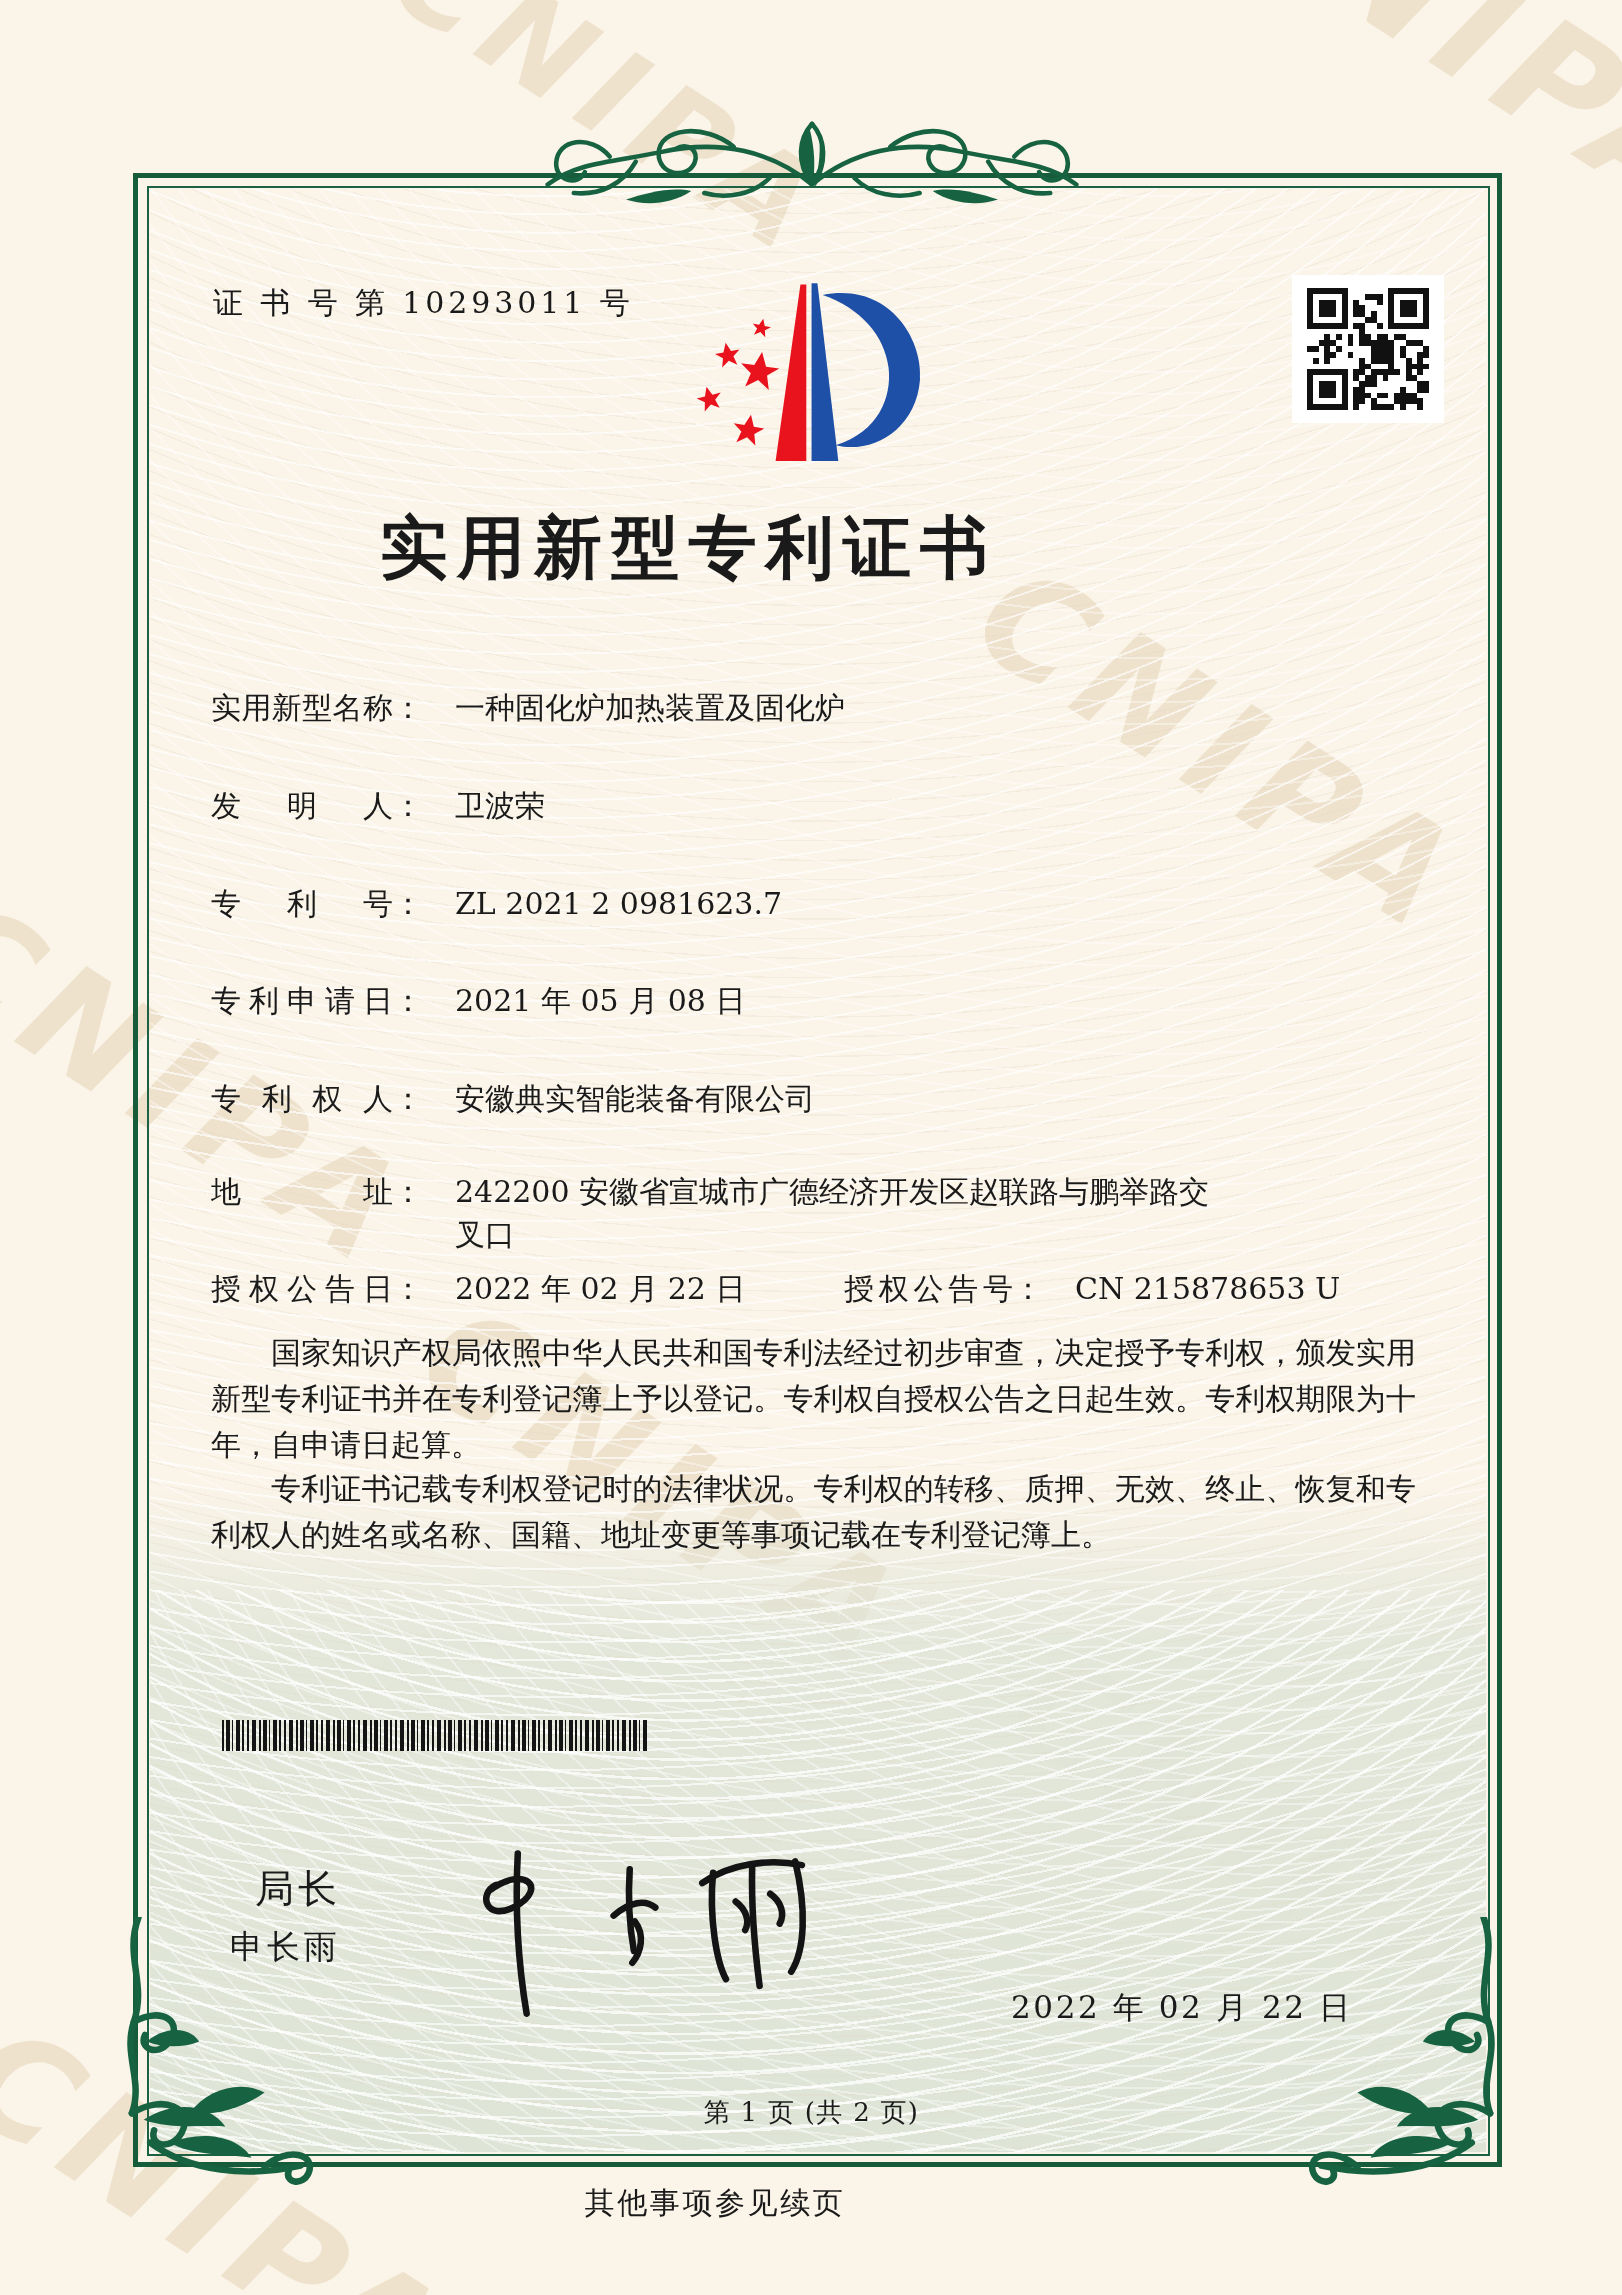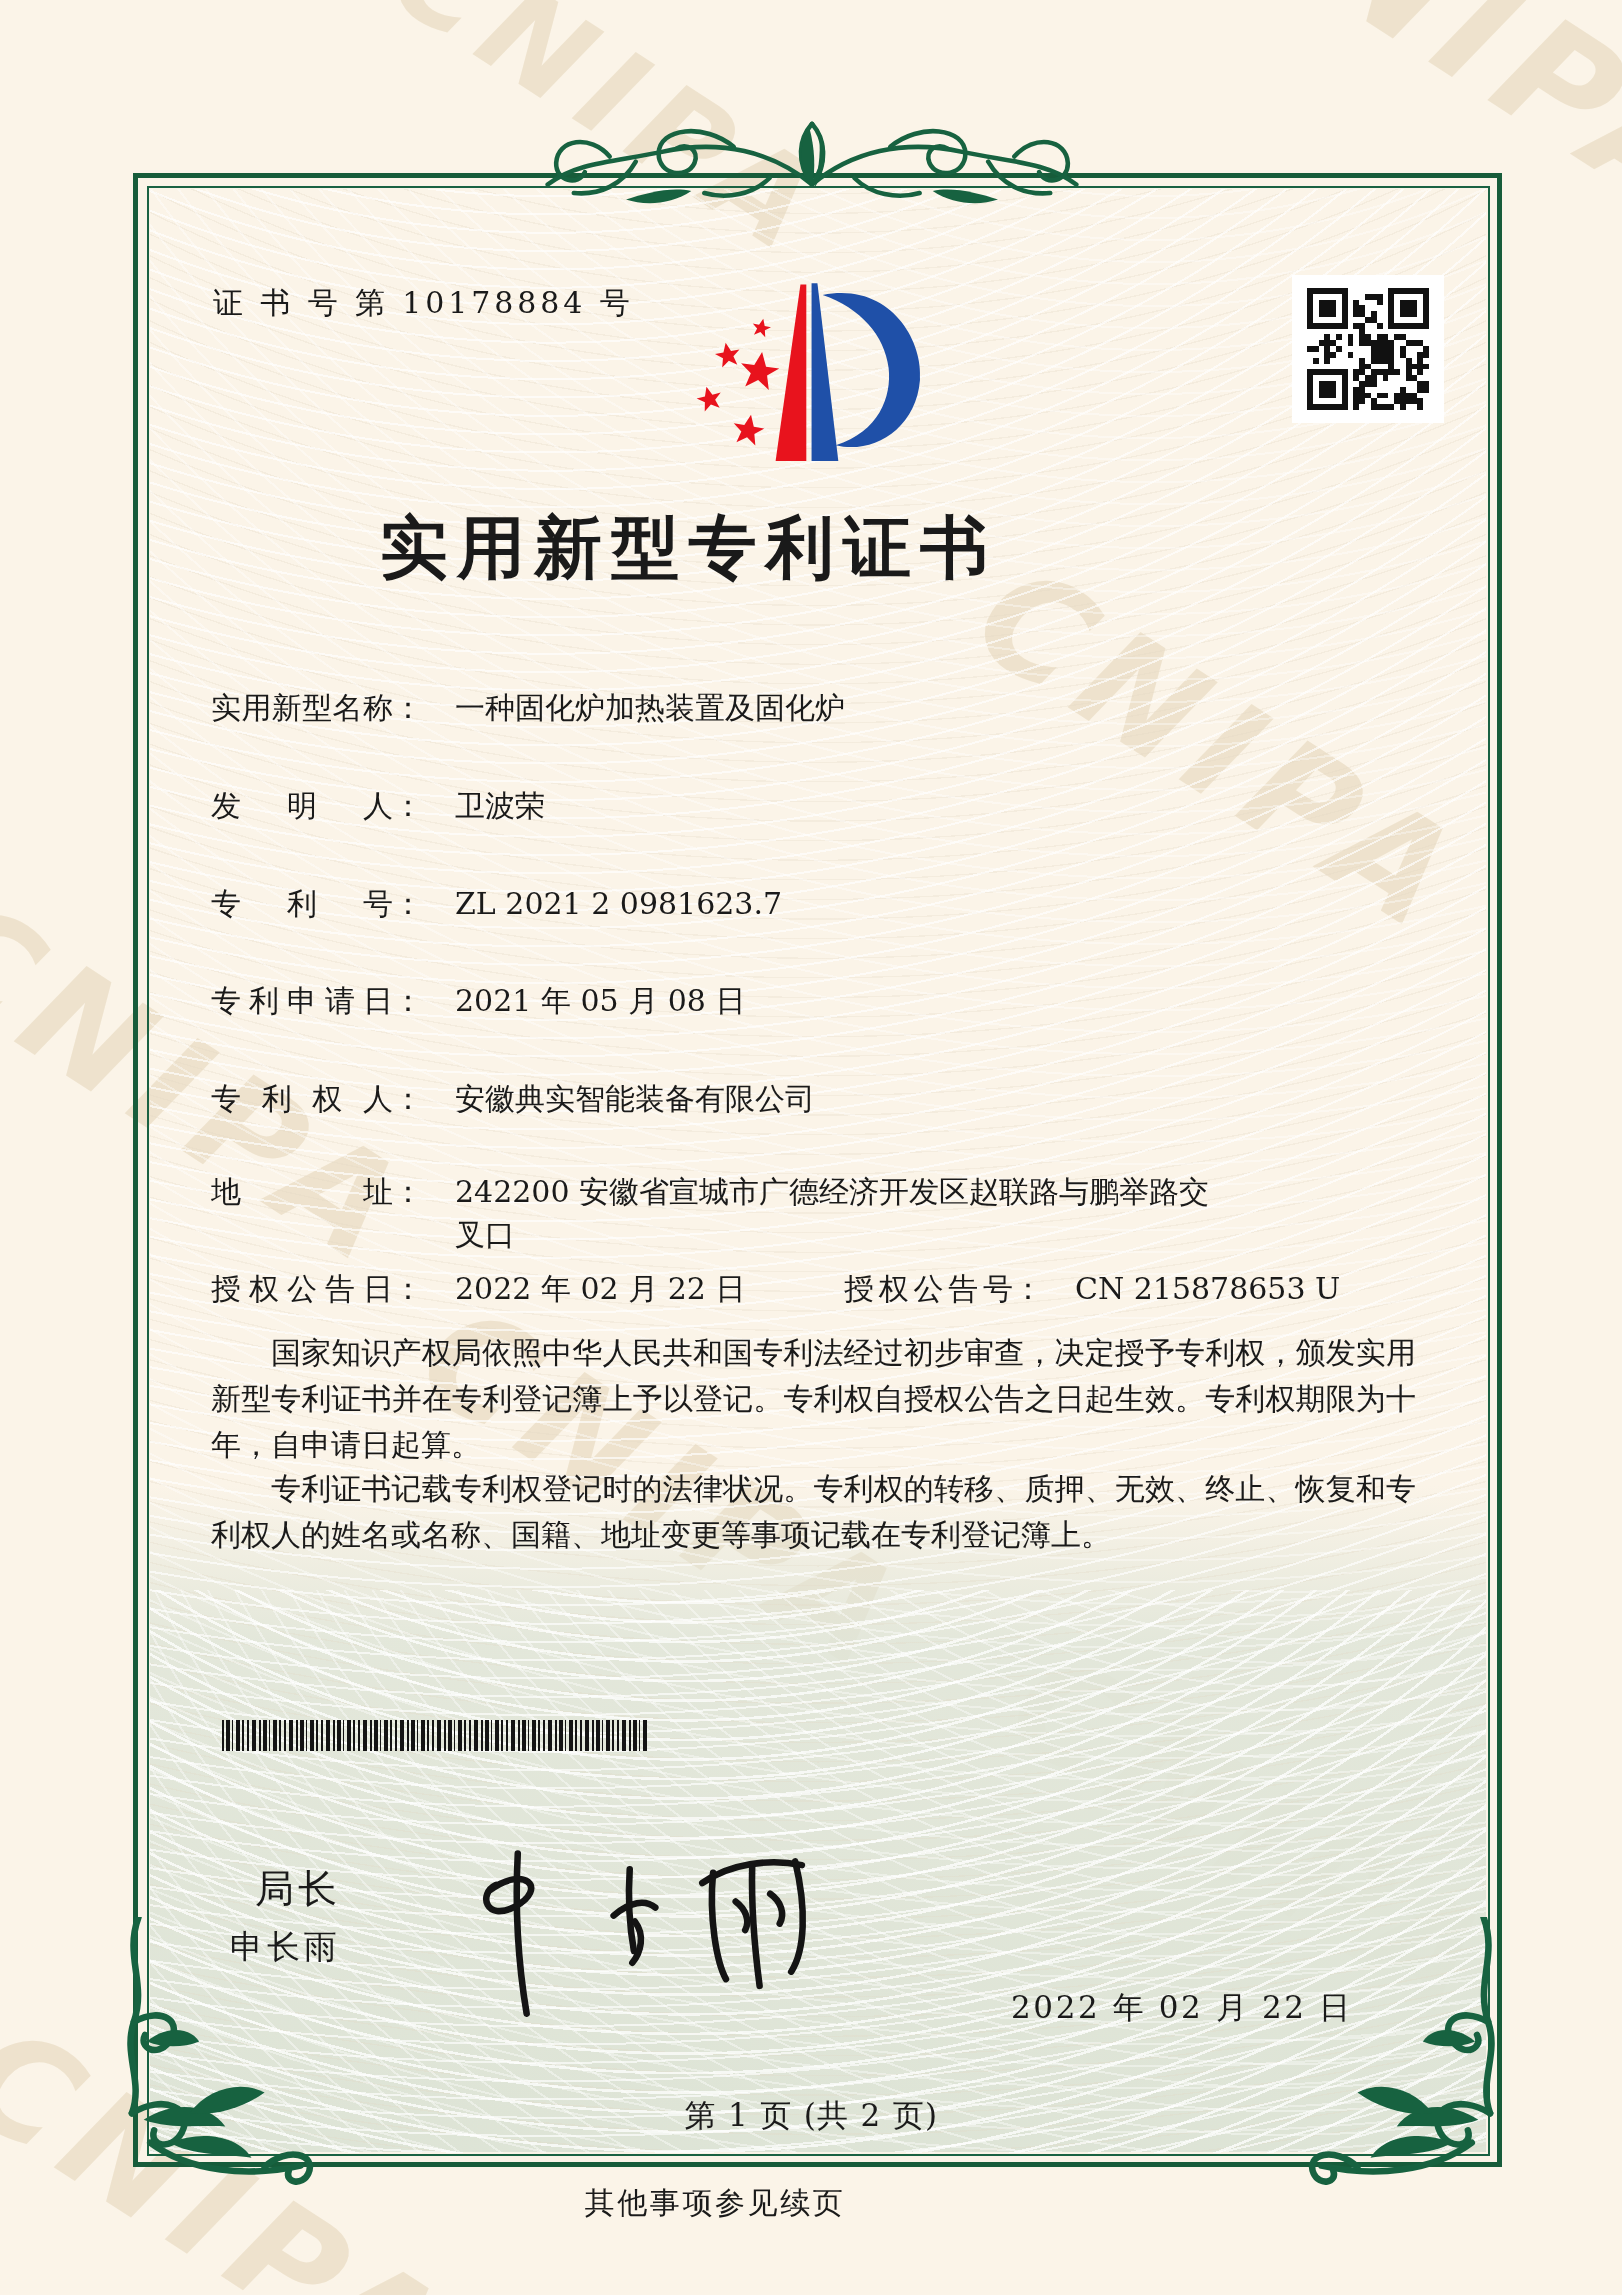--- a/index.html
+++ b/index.html
@@ -82,21 +82,21 @@
       #141414 3.9px 7.9px, transparent 7.9px 9.8px,
       #141414 9.8px 11px, transparent 11px 14.4px,
       #141414 14.4px 18.3px, transparent 18.3px 19.6px,
       #141414 19.6px 21.6px, transparent 21.6px 25.5px,
       #141414 25.5px 27px, transparent 27px 30px,
       #141414 30px 34px, transparent 34px 37px);
   }
   .officer-title{ left:235px; top:1862px; font-size:39px; letter-spacing:3.9px;margin-left:20px; }
   .officer-name{ left:230px; top:1925px; font-size:33px; letter-spacing:3.9px; }
   .grant-date{ left:1011px; top:1987px; font-size:31px; letter-spacing:2.6px; }
-  .page-info{ left:0; width:1623px; top:2095px; text-align:center; font-size:31px; letter-spacing:1.3px; }
+  .page-info{ left:0; width:1623px; top:2095px; text-align:center; font-size:26px; letter-spacing:1.3px; }
   .bottom-note{ left:0; width:1430px; top:2183px; text-align:center; font-size:30px; letter-spacing:2.6px; }
 
   
   .logo{ left:692px; top:275px; width:243px; height:198px; }
   .qr{ left:1292px; top:275px; width:152px; height:148px; background:#fff;
        display:flex; align-items:center; justify-content:center; }
 
   .sig{ left:458px; top:1819px; width:406px; height:203px; }
 
   .orn{ pointer-events:none; }
@@ -172,21 +172,21 @@
     </g>
     <g fill="#176240">
       <path d="M50,310 C95,280 150,285 175,320 C135,318 90,325 50,310 Z"></path>
       <path d="M90,345 C140,325 195,335 215,368 C175,362 125,365 90,345 Z"></path>
       <path d="M120,300 C150,260 200,250 235,268 C205,290 160,305 120,300 Z"></path>
       <path d="M55,190 C85,165 120,168 135,190 C110,200 80,200 55,190 Z"></path>
     </g>
   </g>
 </svg>
 
-<div class="abs cert-no">证 书 号 第 10178884 号</div>
+<div class="abs cert-no">证 书 号 第 10293011 号</div>
 
 <div class="abs logo">
   <svg width="243" height="198" viewBox="0 0 372 302">
     <defs>
       <path id="star" d="M0,-10 L2.94,-3.09 L9.51,-3.09 L4.05,1.18 L5.88,8.09 L0,4 L-5.88,8.09 L-4.05,1.18 L-9.51,-3.09 L-2.94,-3.09 Z"></path>
     </defs>
     <g fill="#e8131d">
       <use href="#star" transform="translate(106,81) scale(1.5) rotate(12)"></use>
       <use href="#star" transform="translate(55,123) scale(2.0) rotate(-10)"></use>
       <use href="#star" transform="translate(103,148) scale(3.1) rotate(8)"></use>

